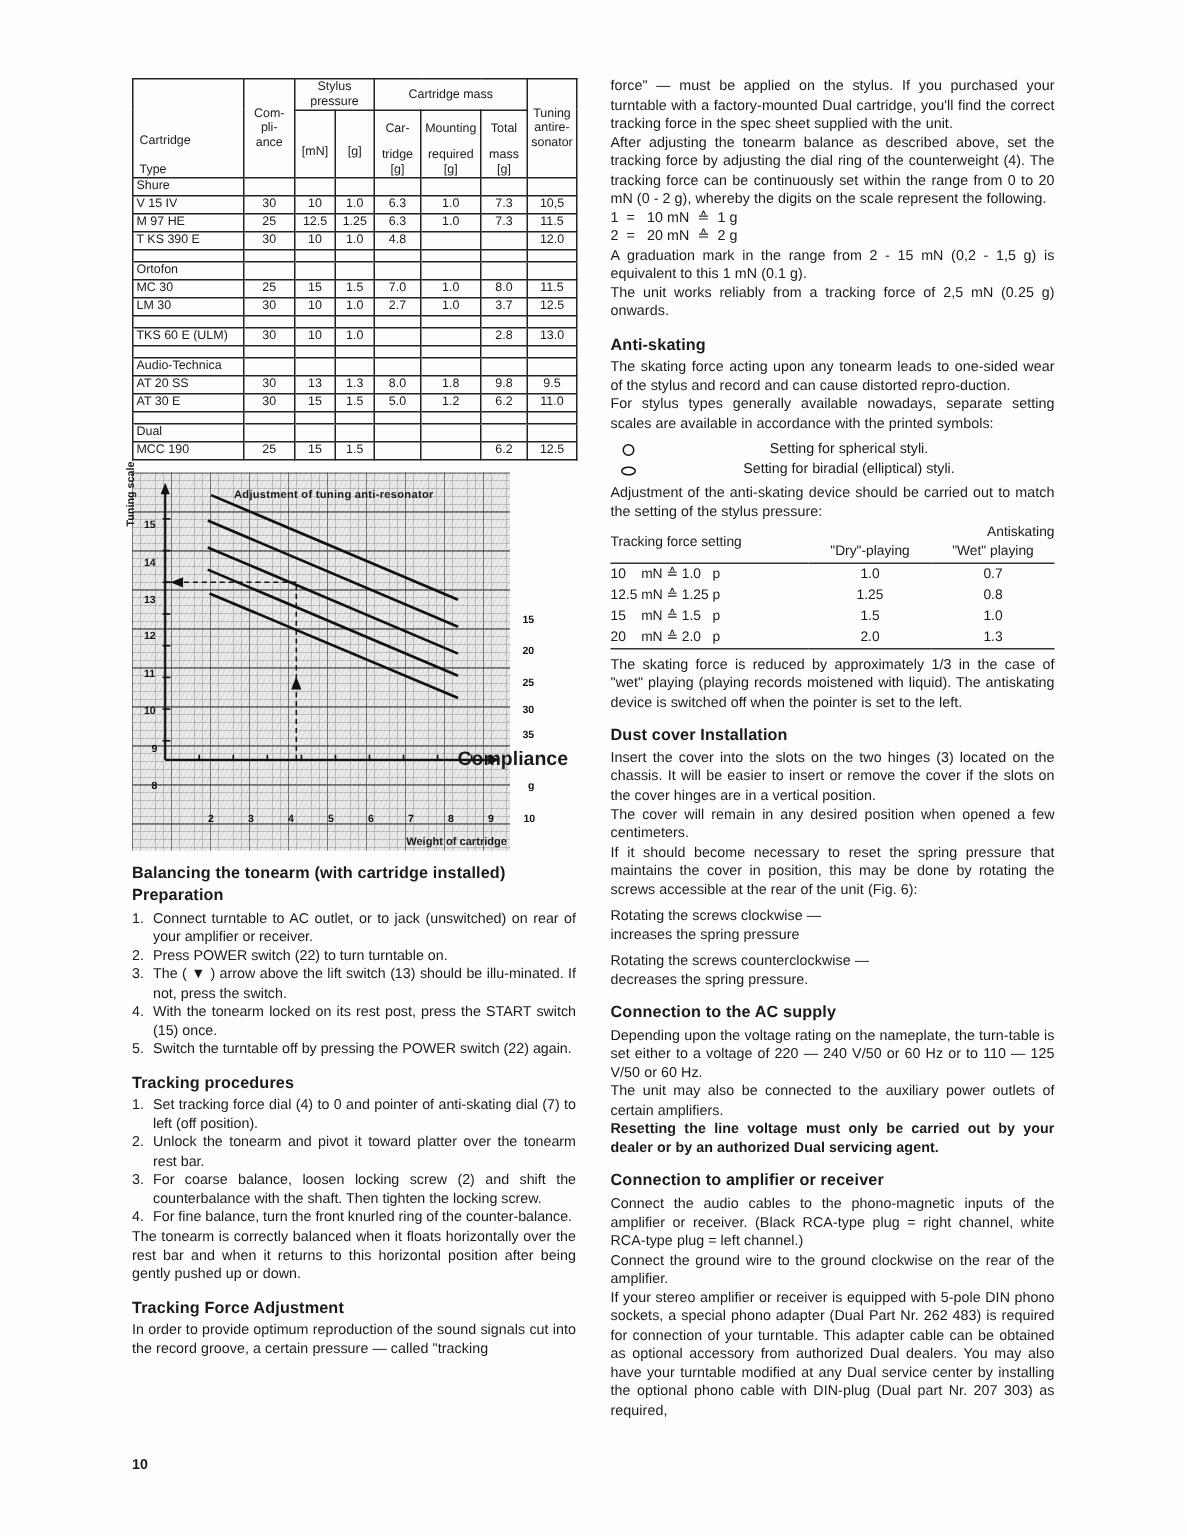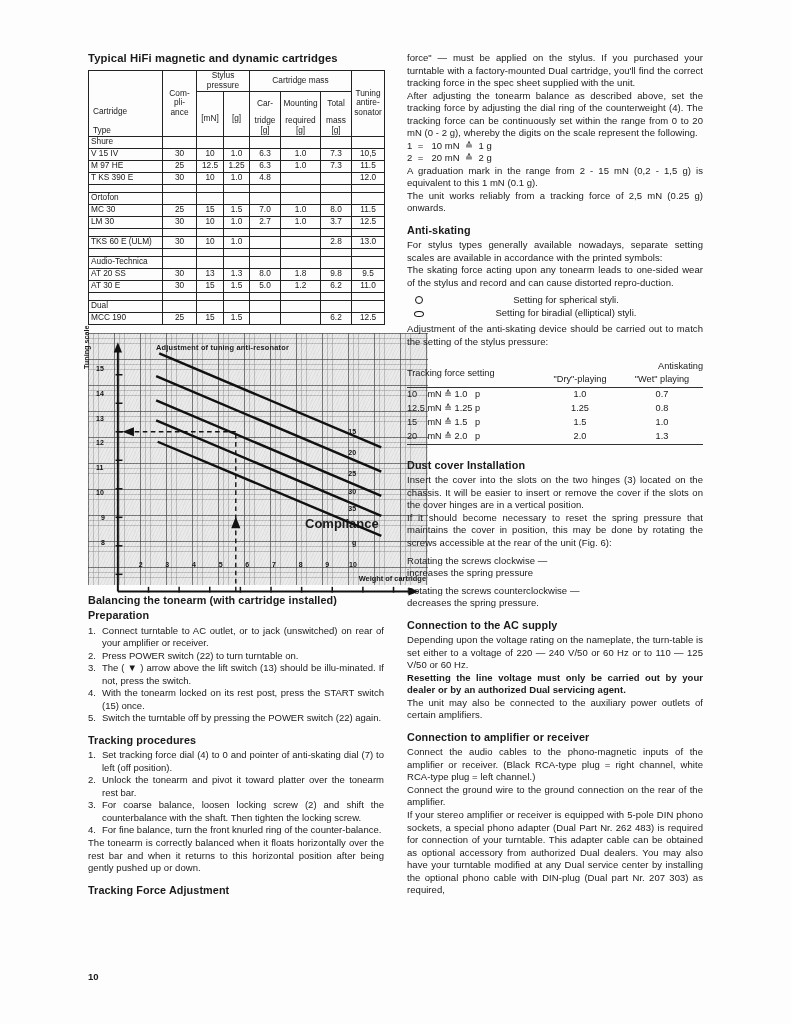--- a/index.html
+++ b/index.html
@@ -84,21 +84,21 @@
   td.num { text-align: center; }
   td.lbl { text-align: left; padding-left: 4px; }
   tr.data td { height: 11px; }
   tr.spacer td { height: 7px; border-top: none; border-bottom: none; }
   .noborder-tb { border-top: none !important; border-bottom: none !important; }
   .thickline td { border-top: 2px solid #111; }
 
   
   .chart-wrap {
     position: relative;
-    width: 340px;
+    width: 252px;
     height: 252px;
     background: #e9e9e9;
     margin-top: 8px;
   }
   .grid-minor, .grid-major {
     position: absolute;
     inset: 0;
   }
   .grid-minor {
     background-image:
@@ -201,21 +201,21 @@
     border: 1.3px solid #111;
   }
   .sym-sph { width: 6px; height: 6px; border-radius: 50%; }
   .sym-ell { width: 8px; height: 4.5px; border-radius: 50%; top: 4.5px; left: 7px; }
 
   
   table.anti {
     border-collapse: collapse;
     width: 296px;
     font-size: 9.2px;
-    margin-top: 12px;
+    margin-top: 0;
   }
   table.anti td, table.anti th {
     padding: 1px 0;
     font-weight: normal;
     line-height: 1.3;
   }
   table.anti .hdr-top td { padding-bottom: 0; }
   table.anti .rule-top td { border-top: 1.1px solid #333; }
   table.anti .rule-bot td { border-bottom: 1.1px solid #333; }
   .a-c1 { width: 132px; text-align: left; }
@@ -233,21 +233,20 @@
   .mono-nowrap { white-space: pre; }
 </style>
 </head>
 <body>
 
 <div id="page">
   <div id="page-inner">
 
     <div class="col col-left">
 
-      <h2 class="title-main">Typical HiFi magnetic and dynamic cartridges</h2>
 
       <table class="cart">
         <colgroup>
           <col class="c-type">
             <col class="c-comp">
             <col class="c-mn">
             <col class="c-g">
           <col class="c-cart">
             <col class="c-mount">
             <col class="c-total">
@@ -588,36 +587,37 @@
           <li>Set tracking force dial (4) to 0 and pointer of anti-skating dial (7) to left (off position).</li>
           <li>Unlock the tonearm and pivot it toward platter over the tonearm rest bar.</li>
           <li>For coarse balance, loosen locking screw (2) and shift the counterbalance with the shaft. Then tighten the locking screw.</li>
           <li>For fine balance, turn the front knurled ring of the counter-balance.</li>
         </ol>
       <p class="body">The tonearm is correctly balanced when it floats horizontally over the rest bar and when it returns to this horizontal position after being gently pushed up or down.</p>
 
       <div class="gap"></div>
 
       <h2 class="sec">Tracking Force Adjustment</h2>
+      <p class="body">In order to provide optimum reproduction of the sound signals cut into the record groove, a certain pressure — called "tracking</p>
     </div>
 
     <div class="col col-right">
 
       <p class="body">force" — must be applied on the stylus. If you purchased your turntable with a factory-mounted Dual cartridge, you'll find the correct tracking force in the spec sheet supplied with the unit.</p>
       <p class="body">After adjusting the tonearm balance as described above, set the tracking force by adjusting the dial ring of the counterweight (4). The tracking force can be continuously set within the range from 0 to 20 mN (0 - 2 g), whereby the digits on the scale represent the following.</p>
       <p class="body nojust mono-nowrap">1  =   10 mN  ≙  1 g</p>
       <p class="body nojust mono-nowrap">2  =   20 mN  ≙  2 g</p>
       <p class="body">A graduation mark in the range from 2 - 15 mN (0,2 - 1,5 g) is equivalent to this 1 mN (0.1 g).</p>
       <p class="body">The unit works reliably from a tracking force of 2,5 mN (0.25 g) onwards.</p>
 
       <div class="gap"></div>
 
       <h2 class="sec">Anti-skating</h2>
+      <p class="body">The skating force acting upon any tonearm leads to one-sided wear of the stylus and record and can cause distorted repro-duction.</p>
       <p class="body">For stylus types generally available nowadays, separate setting scales are available in accordance with the printed symbols:</p>
-      <p class="body">The skating force acting upon any tonearm leads to one-sided wear of the stylus and record and can cause distorted repro-duction.</p>
 
       <ul class="sym">
         <li>
           <span class="sym-sph"></span>
           <span>Setting for spherical styli.</span>
         </li>
         <li>
           <span class="sym-ell"></span>
           <span>Setting for biradial (elliptical) styli.</span>
         </li>
@@ -659,43 +659,45 @@
             </tr>
             <tr class="rule-bot">
               <td class="a-c1 mono-nowrap">20    mN ≙ 2.0   p</td>
               <td class="a-c2">2.0</td>
               <td class="a-c3">1.3</td>
             </tr>
           </tbody>
       </table>
 
       <div class="gap-sm"></div>
+      <p class="body">The skating force is reduced by approximately 1/3 in the case of "wet" playing (playing records moistened with liquid). The antiskating device is switched off when the pointer is set to the left.</p>
 
       <div class="gap"></div>
 
       <h2 class="sec">Dust cover Installation</h2>
       <p class="body">Insert the cover into the slots on the two hinges (3) located on the chassis. It will be easier to insert or remove the cover if the slots on the cover hinges are in a vertical position.</p>
+      <p class="body">The cover will remain in any desired position when opened a few centimeters.</p>
       <p class="body">If it should become necessary to reset the spring pressure that maintains the cover in position, this may be done by rotating the screws accessible at the rear of the unit (Fig. 6):</p>
       <div class="gap-sm"></div>
       <p class="body nojust">Rotating the screws clockwise —</p>
       <p class="body nojust">increases the spring pressure</p>
       <div class="gap-sm"></div>
       <p class="body nojust">Rotating the screws counterclockwise —</p>
       <p class="body nojust">decreases the spring pressure.</p>
 
       <div class="gap"></div>
 
       <h2 class="sec">Connection to the AC supply</h2>
       <p class="body">Depending upon the voltage rating on the nameplate, the turn-table is set either to a voltage of 220 — 240 V/50 or 60 Hz or to 110 — 125 V/50 or 60 Hz.</p>
+      <p class="body">The unit may also be connected to the auxiliary power outlets of certain amplifiers.</p>
       <p class="body bold">Resetting the line voltage must only be carried out by your dealer or by an authorized Dual servicing agent.</p>
-      <p class="body">The unit may also be connected to the auxiliary power outlets of certain amplifiers.</p>
 
       <div class="gap"></div>
 
       <h2 class="sec">Connection to amplifier or receiver</h2>
       <p class="body">Connect the audio cables to the phono-magnetic inputs of the amplifier or receiver. (Black RCA-type plug = right channel, white RCA-type plug = left channel.)</p>
-      <p class="body">Connect the ground wire to the ground connection on the rear of the amplifier.</p>
+      <p class="body">Connect the ground wire to the ground clockwise on the rear of the amplifier.</p>
       <p class="body">If your stereo amplifier or receiver is equipped with 5-pole DIN phono sockets, a special phono adapter (Dual Part Nr. 262 483) is required for connection of your turntable. This adapter cable can be obtained as optional accessory from authorized Dual dealers. You may also have your turntable modified at any Dual service center by installing the optional phono cable with DIN-plug (Dual part Nr. 207 303) as required,</p>
     </div>
 
     <div class="page-num">10</div>
   </div>
 </div>
 
 </body></html>

